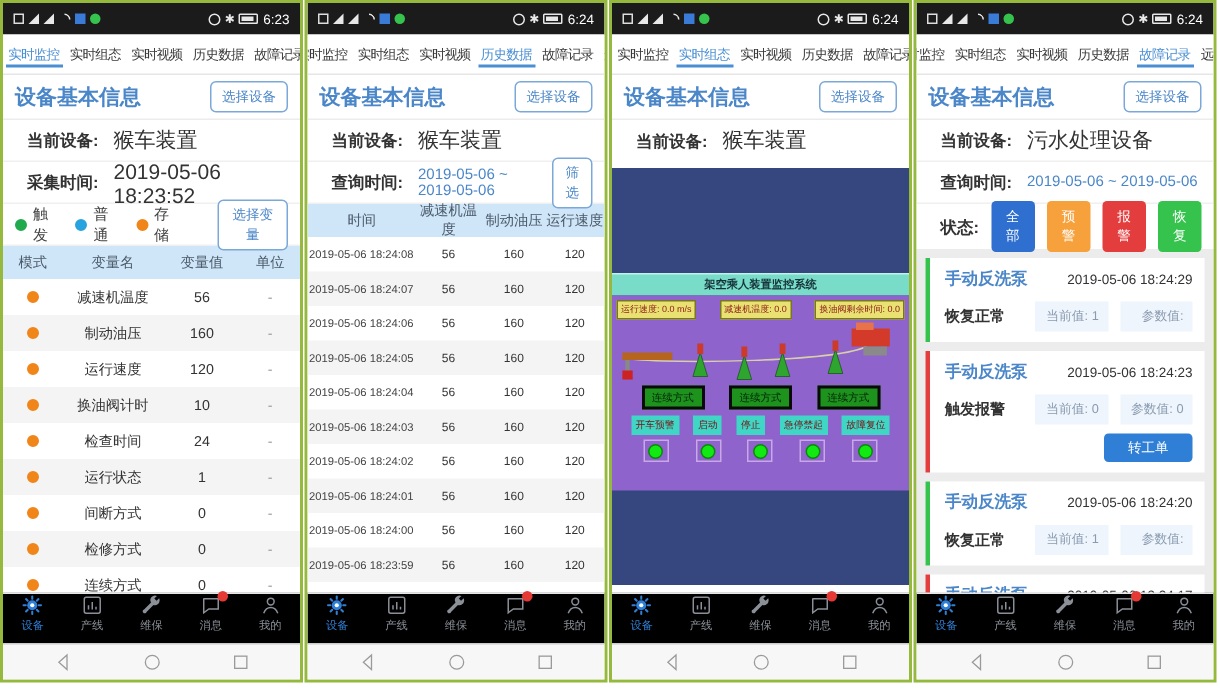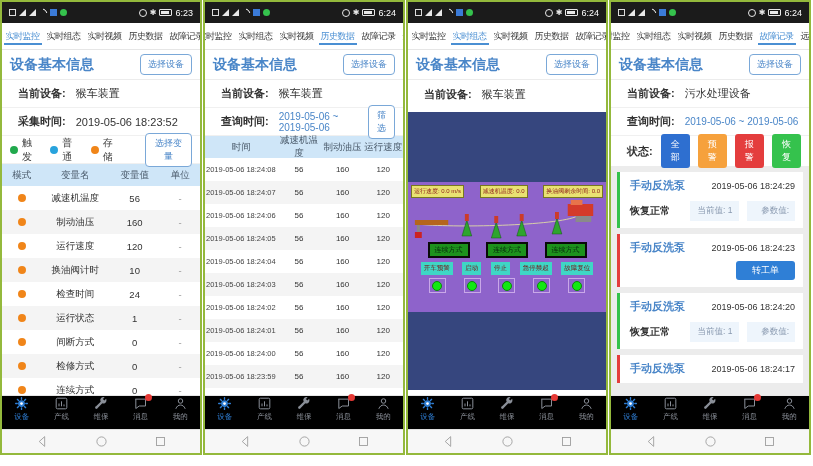--- a/index.html
+++ b/index.html
@@ -29,21 +29,21 @@
   .tab.active { color: #4a8fd3; border-bottom-color: #4a8fd3; }
 
   .content { flex: 1; overflow: hidden; position: relative; background: #fff; }
 
   
   .card-head { height: 30px; display: flex; align-items: center; justify-content: space-between; padding: 0 8px; border-bottom: 1px solid #ececec; }
   .card-title { color: #4a86c8; font-size: 14px; font-weight: bold; }
   .ghost-btn { border: 1px solid #7aa8d8; color: #4a86c8; background: #fff; border-radius: 4px; font-size: 9px; padding: 3px 7px; font-family: inherit; }
   .info-row { height: 28px; display: flex; align-items: center; padding: 0 8px 0 16px; border-bottom: 1px solid #f0f0f0; gap: 10px; }
   .info-label { font-size: 11px; font-weight: bold; color: #333; flex: none; }
-  .info-value { font-size: 11px; color: #333; }
+  .info-value { font-size: 14px; color: #333; }
   .info-value.blue { color: #4a86c8; font-size: 10px; }
   .row-spacer { flex: 1; }
 
   
   .legend-row { height: 28px; display: flex; align-items: center; padding: 0 8px; border-bottom: 1px solid #f0f0f0; gap: 14px; }
   .legend-item { display: flex; align-items: center; gap: 4px; }
   .ring { width: 6px; height: 6px; border-radius: 50%; border-style: solid; border-width: 4px; background: #fff; }
   .legend-label { font-size: 10px; color: #444; }
 
   
@@ -534,20 +534,21 @@
       <div class="card-head">
         <span class="card-title">设备基本信息</span>
         <button class="ghost-btn">选择设备</button>
       </div>
       <div class="info-row" style="border-bottom:none;">
         <span class="info-label">当前设备:</span>
         <span class="info-value">猴车装置</span>
       </div>
       <div class="scada">
         <div class="scada-sp-top"></div>
+        <div class="scada-title">架空乘人装置监控系统</div>
         <div class="scada-screen">
           <div class="gauge-row">
               <span class="gauge">运行速度: 0.0 m/s</span>
               <span class="gauge">减速机温度: 0.0</span>
               <span class="gauge">换油阀剩余时间: 0.0</span>
             </div>
           <svg class="scada-art" viewBox="0 0 196 42" preserveAspectRatio="none">
             <path d="M6 26 C 40 30, 150 28, 170 18" stroke="#d8cfa8" stroke-width="1" fill="none"></path>
             <rect x="4" y="22" width="34" height="5" fill="#b5651d"></rect>
             <rect x="6" y="27" width="3" height="8" fill="#888"></rect>
@@ -735,20 +736,25 @@
               <span class="fc-status">恢复正常</span>
               <span class="fc-box">当前值: 1</span>
               <span class="fc-box">参数值:</span>
             </div>
           </div>
           <div class="fcard" style="border-left-color: rgb(228, 61, 61);">
             <div class="fc-top">
               <span class="fc-title">手动反洗泵</span>
               <span class="fc-time">2019-05-06 18:24:23</span>
             </div>
+            <div class="fc-mid">
+              <span class="fc-status">触发报警</span>
+              <span class="fc-box">当前值: 0</span>
+              <span class="fc-box">参数值: 0</span>
+            </div>
             <div class="fc-btnrow">
               <button class="fc-btn">转工单</button>
             </div>
           </div>
           <div class="fcard" style="border-left-color: rgb(53, 194, 77);">
             <div class="fc-top">
               <span class="fc-title">手动反洗泵</span>
               <span class="fc-time">2019-05-06 18:24:20</span>
             </div>
             <div class="fc-mid">

